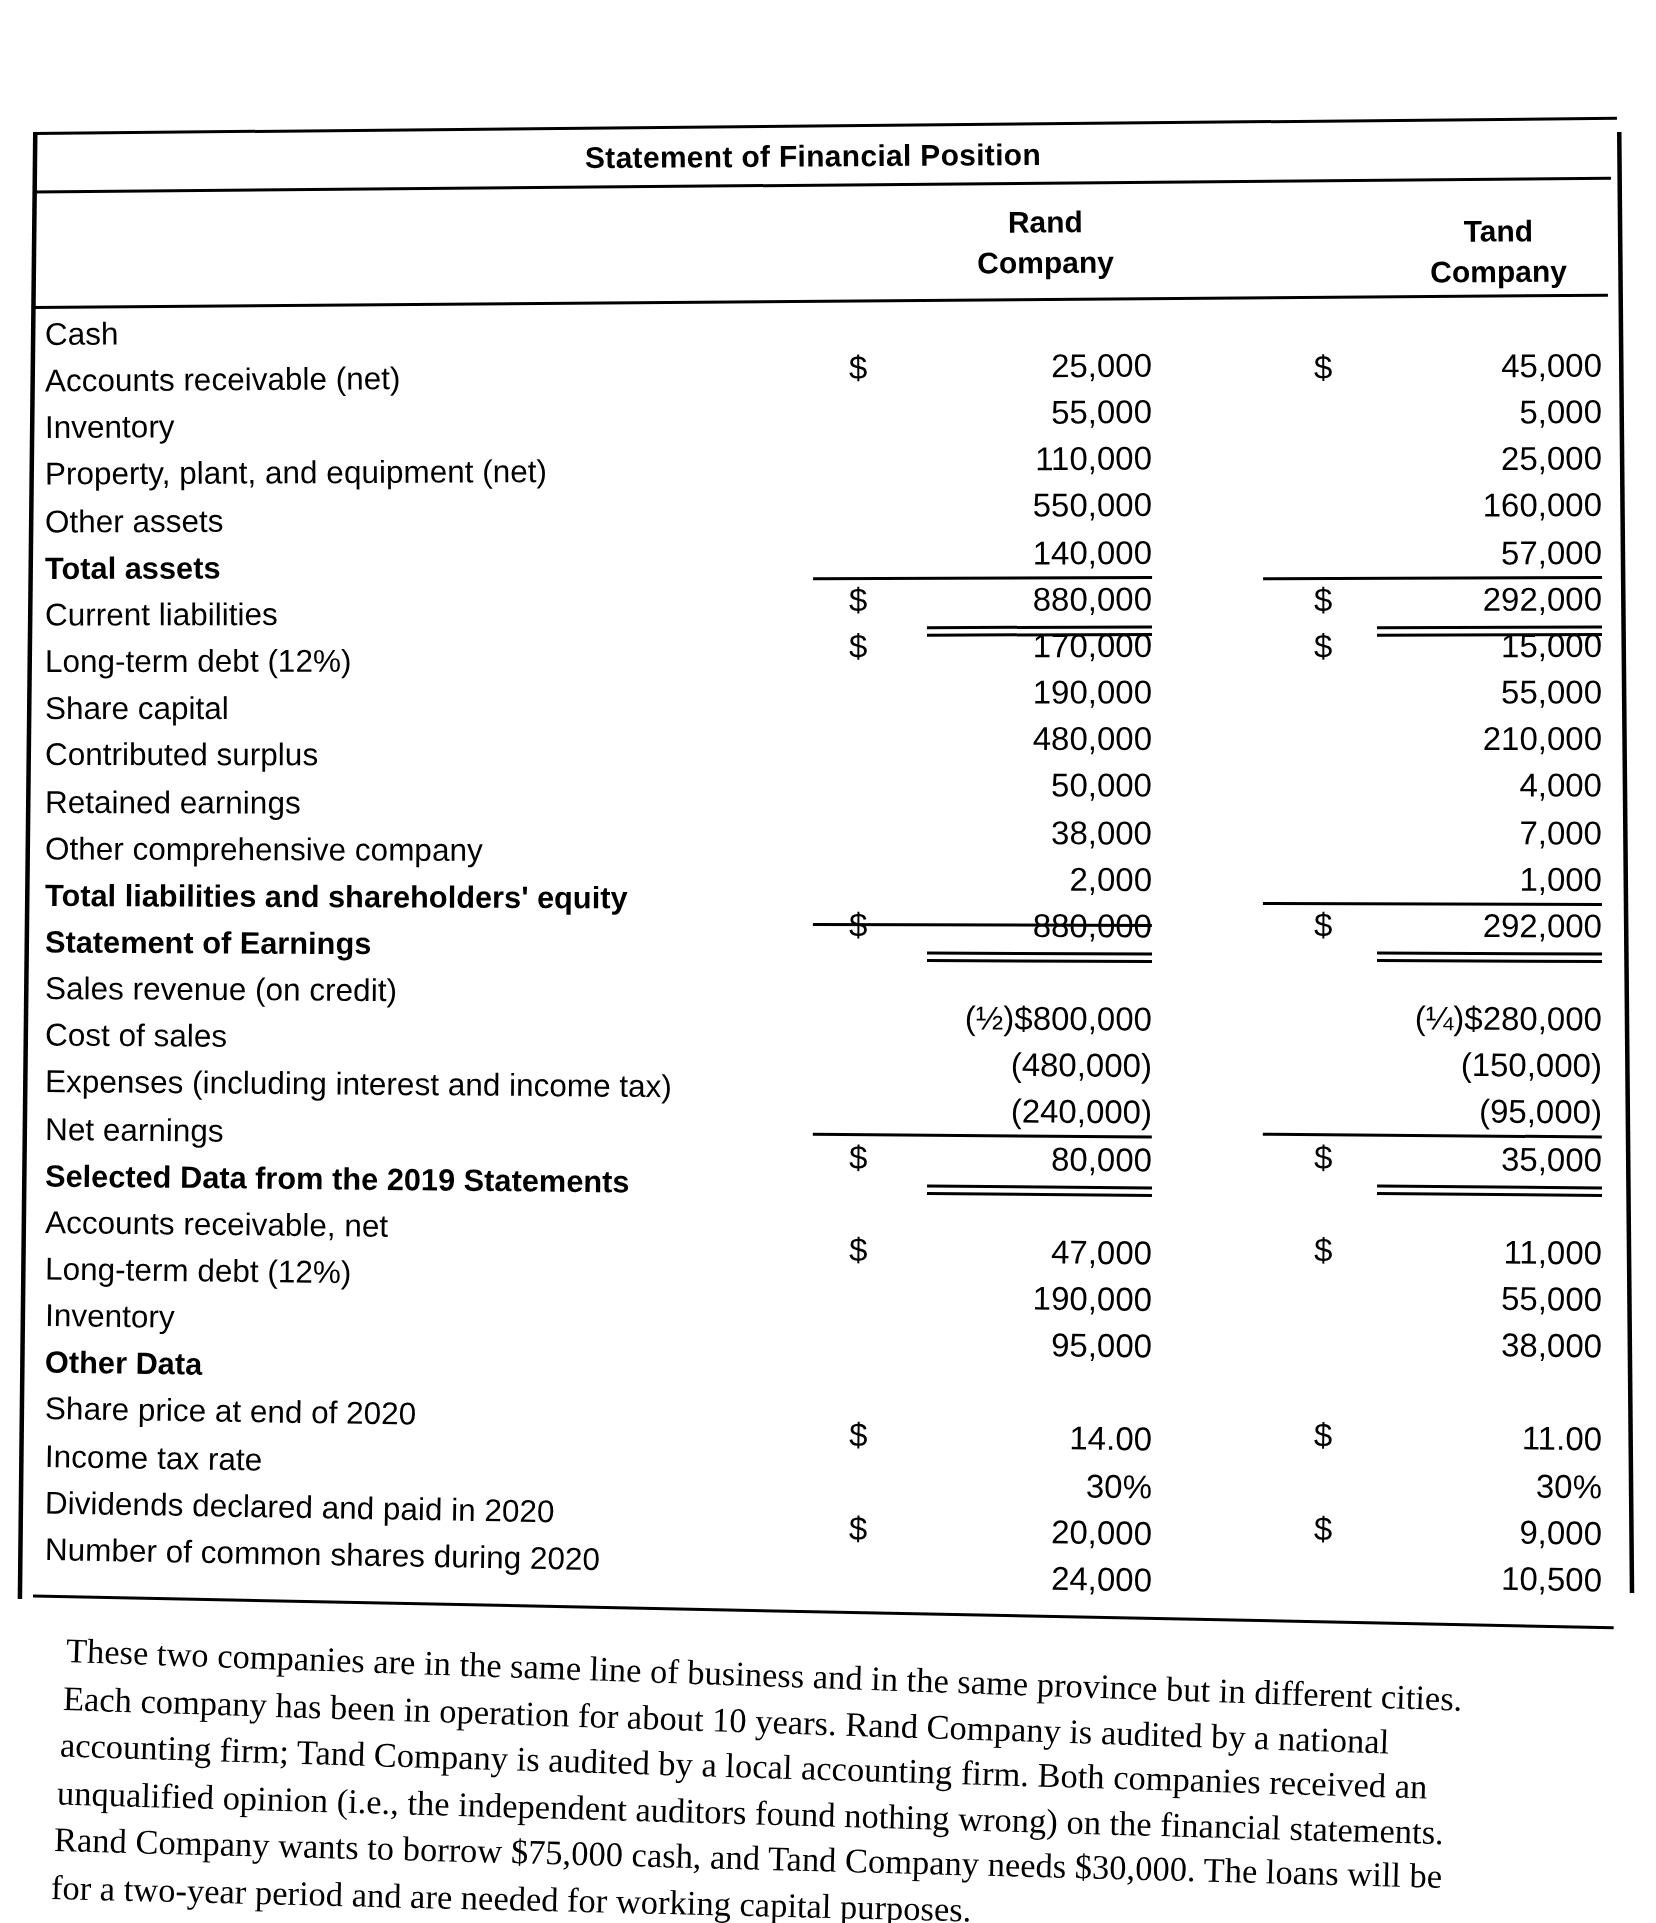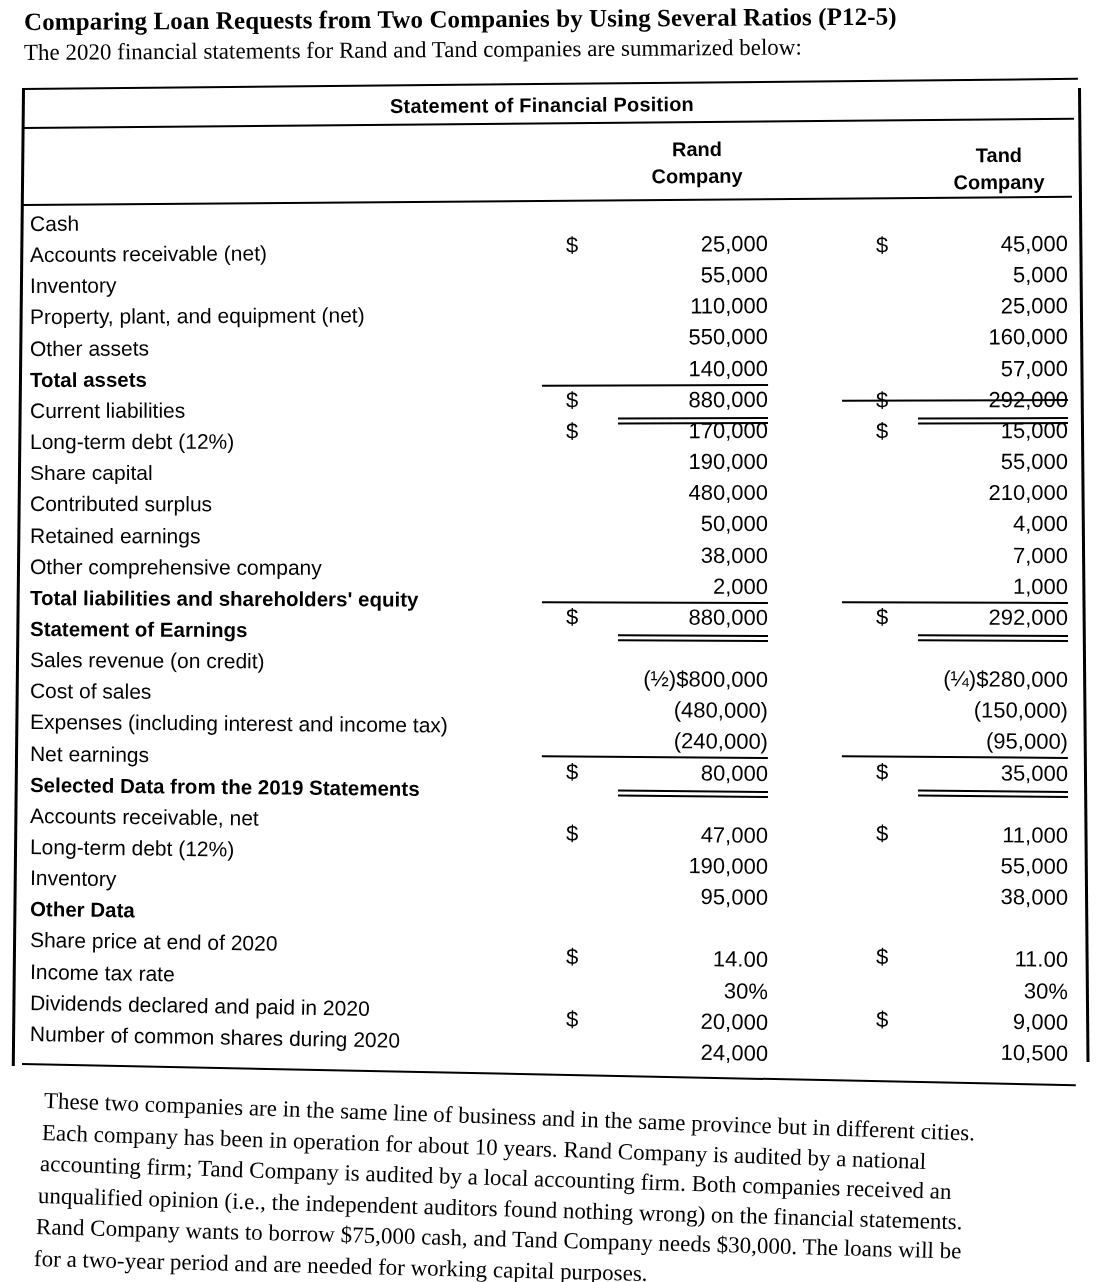--- a/index.html
+++ b/index.html
@@ -72,24 +72,20 @@
   
   .para{position:absolute;left:30px;top:1088px;width:1060px;
         font-family:"Liberation Serif", serif;font-size:23px;}
   .pl{position:absolute;left:0;white-space:nowrap;transform-origin:left center;}
 </style>
 </head>
 <body>
 
 <div class="page">
 
-  <div class="hd">
-    <div class="t1">Comparing Loan Requests from Two Companies by Using Several Ratios (P12-5)</div>
-    <div class="t2">The 2020 financial statements for Rand and Tand companies are summarized below:</div>
-  </div>
 
   <div class="frame">
     <div class="fl"></div>
     <div class="fr"></div>
     <div class="hr r0"></div>
     <div class="hr r1"></div>
     <div class="hr r2"></div>
     <div class="hr r3"></div>
 
     <div class="sfp">Statement of Financial Position</div>
@@ -137,36 +133,36 @@
     <div class="vals" id="vals">
         <div class="val rand" style="top: 19px; transform: rotate(-0.45deg);"><span class="dol">$</span><span>25,000</span></div>
         <div class="val tand" style="top: 19px; transform: rotate(-0.45deg);"><span class="dol">$</span><span>45,000</span></div>
         <div class="val rand" style="top: 50.15px; transform: rotate(-0.39deg);">55,000</div>
         <div class="val tand" style="top: 50.15px; transform: rotate(-0.39deg);">5,000</div>
         <div class="val rand" style="top: 81.3px; transform: rotate(-0.34deg);">110,000</div>
         <div class="val tand" style="top: 81.3px; transform: rotate(-0.34deg);">25,000</div>
         <div class="val rand" style="top: 112.45px; transform: rotate(-0.28deg);">550,000</div>
         <div class="val tand" style="top: 112.45px; transform: rotate(-0.28deg);">160,000</div>
         <div class="val rand" style="top: 143.6px; transform: rotate(-0.22deg); border-bottom: 2px solid rgb(0, 0, 0); padding-bottom: 2px;">140,000</div>
-        <div class="val tand" style="top: 143.6px; transform: rotate(-0.22deg); border-bottom: 2px solid rgb(0, 0, 0); padding-bottom: 17px;">57,000</div>
+        <div class="val tand" style="top: 143.6px; transform: rotate(-0.22deg); border-bottom: 2px solid rgb(0, 0, 0); padding-bottom: 2px;">57,000</div>
         <div class="val rand" style="top: 174.75px; transform: rotate(-0.16deg);"><span class="dol">$</span><span>880,000</span></div>
         <div class="val rand" style="top: 204.75px; transform: rotate(-0.16deg); border-top: 2px solid rgb(0, 0, 0); border-bottom: 2px solid rgb(0, 0, 0); height: 3px; width: 150px; left: 596px;"></div>
         <div class="val tand" style="top: 174.75px; transform: rotate(-0.16deg);"><span class="dol">$</span><span>292,000</span></div>
         <div class="val tand" style="top: 204.75px; transform: rotate(-0.16deg); border-top: 2px solid rgb(0, 0, 0); border-bottom: 2px solid rgb(0, 0, 0); height: 3px; width: 150px; left: 896px;"></div>
         <div class="val rand" style="top: 205.9px; transform: rotate(-0.11deg);"><span class="dol">$</span><span>170,000</span></div>
         <div class="val tand" style="top: 205.9px; transform: rotate(-0.11deg);"><span class="dol">$</span><span>15,000</span></div>
         <div class="val rand" style="top: 237.05px; transform: rotate(-0.05deg);">190,000</div>
         <div class="val tand" style="top: 237.05px; transform: rotate(-0.05deg);">55,000</div>
         <div class="val rand" style="top: 268.2px; transform: rotate(0.01deg);">480,000</div>
         <div class="val tand" style="top: 268.2px; transform: rotate(0.01deg);">210,000</div>
         <div class="val rand" style="top: 299.35px; transform: rotate(0.07deg);">50,000</div>
         <div class="val tand" style="top: 299.35px; transform: rotate(0.07deg);">4,000</div>
         <div class="val rand" style="top: 330.5px; transform: rotate(0.12deg);">38,000</div>
         <div class="val tand" style="top: 330.5px; transform: rotate(0.12deg);">7,000</div>
-        <div class="val rand" style="top: 361.65px; transform: rotate(0.18deg); border-bottom: 2px solid rgb(0, 0, 0); padding-bottom: 2px;">2,000</div>
+        <div class="val rand" style="top: 361.65px; transform: rotate(0.18deg); border-bottom: 2px solid rgb(0, 0, 0); padding-bottom: 16px;">2,000</div>
         <div class="val tand" style="top: 361.65px; transform: rotate(0.18deg); border-bottom: 2px solid rgb(0, 0, 0); padding-bottom: 2px;">1,000</div>
         <div class="val rand" style="top: 392.8px; transform: rotate(0.24deg);"><span class="dol">$</span><span>880,000</span></div>
         <div class="val rand" style="top: 422.8px; transform: rotate(0.24deg); border-top: 2px solid rgb(0, 0, 0); border-bottom: 2px solid rgb(0, 0, 0); height: 3px; width: 150px; left: 596px;"></div>
         <div class="val tand" style="top: 392.8px; transform: rotate(0.24deg);"><span class="dol">$</span><span>292,000</span></div>
         <div class="val tand" style="top: 422.8px; transform: rotate(0.24deg); border-top: 2px solid rgb(0, 0, 0); border-bottom: 2px solid rgb(0, 0, 0); height: 3px; width: 150px; left: 896px;"></div>
         <div class="val rand" style="top: 455.1px; transform: rotate(0.35deg);">(½)$800,000</div>
         <div class="val tand" style="top: 455.1px; transform: rotate(0.35deg);">(¼)$280,000</div>
         <div class="val rand" style="top: 486.25px; transform: rotate(0.41deg);">(480,000)</div>
         <div class="val tand" style="top: 486.25px; transform: rotate(0.41deg);">(150,000)</div>
         <div class="val rand" style="top: 517.4px; transform: rotate(0.47deg); border-bottom: 2px solid rgb(0, 0, 0); padding-bottom: 2px;">(240,000)</div>

